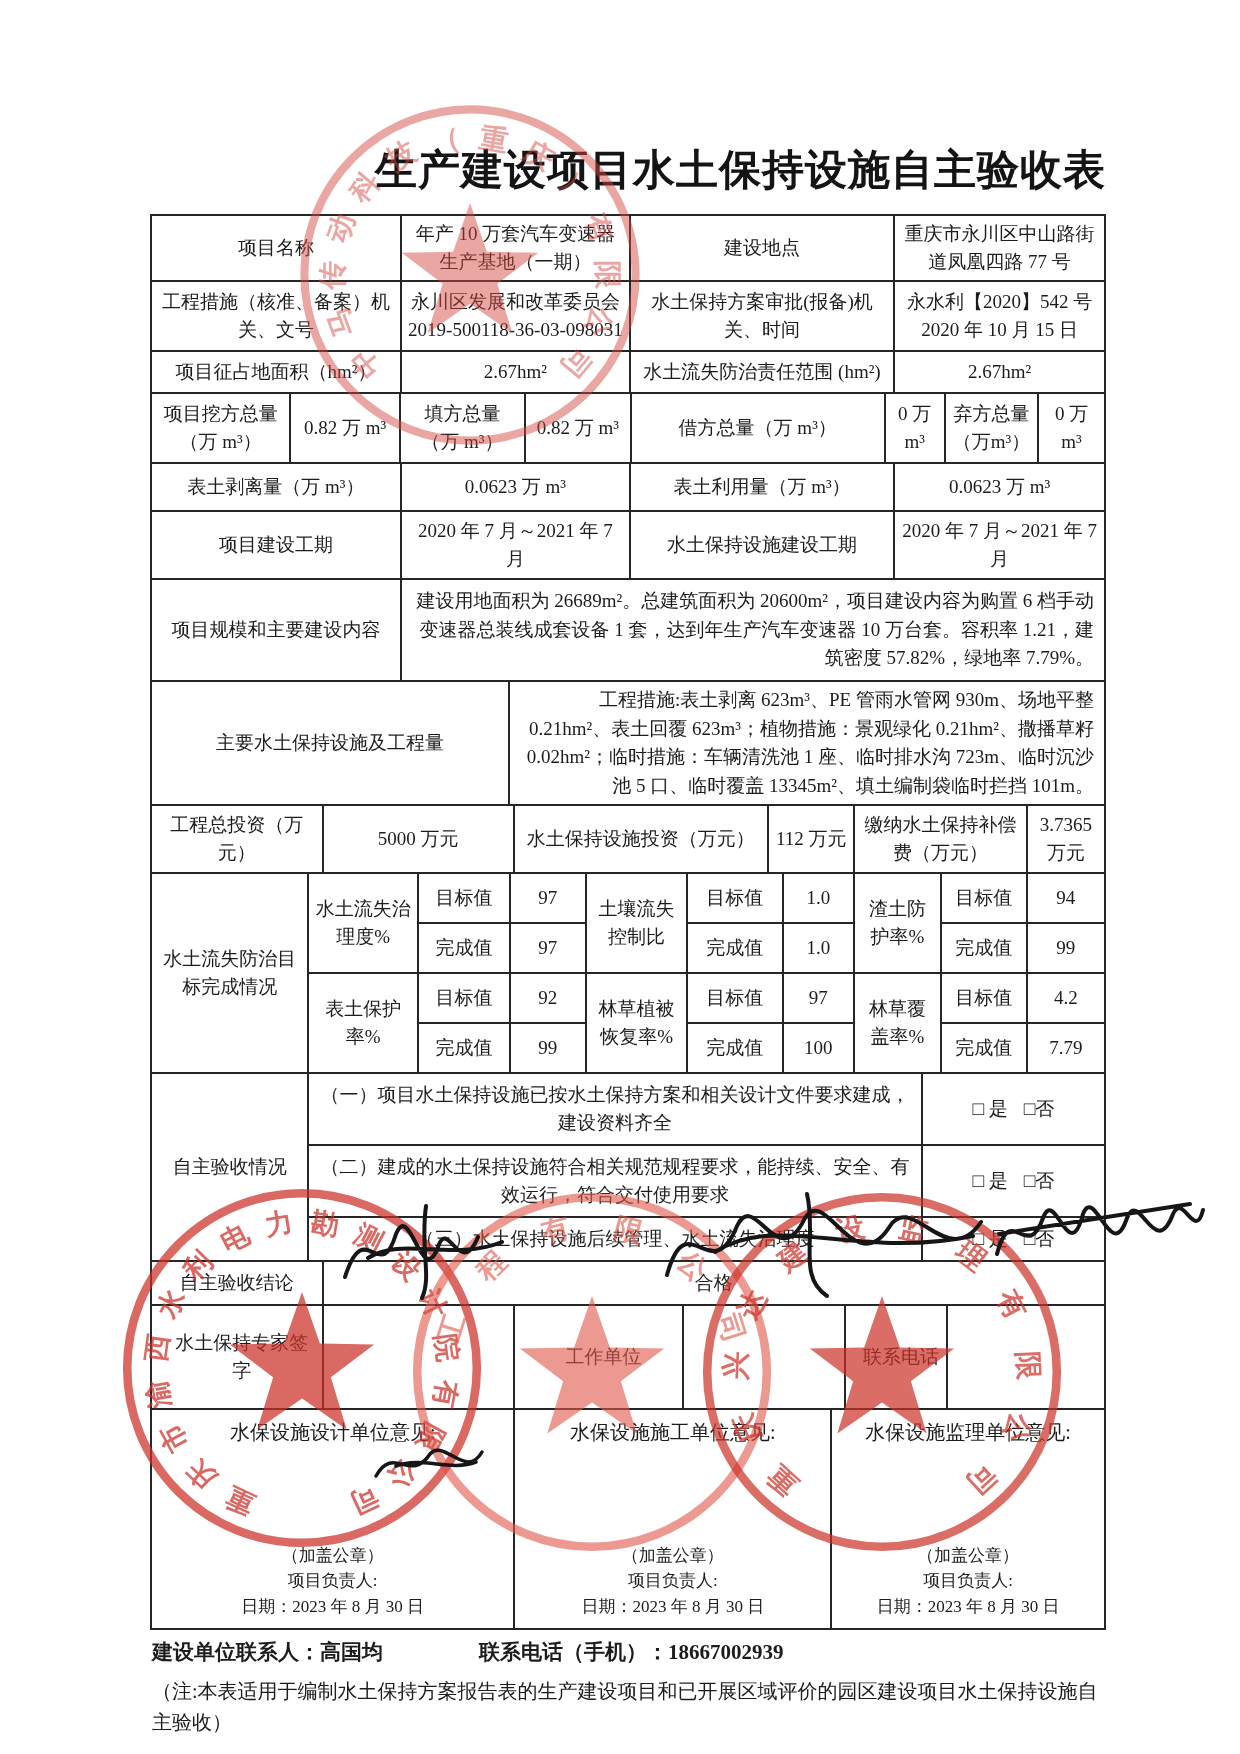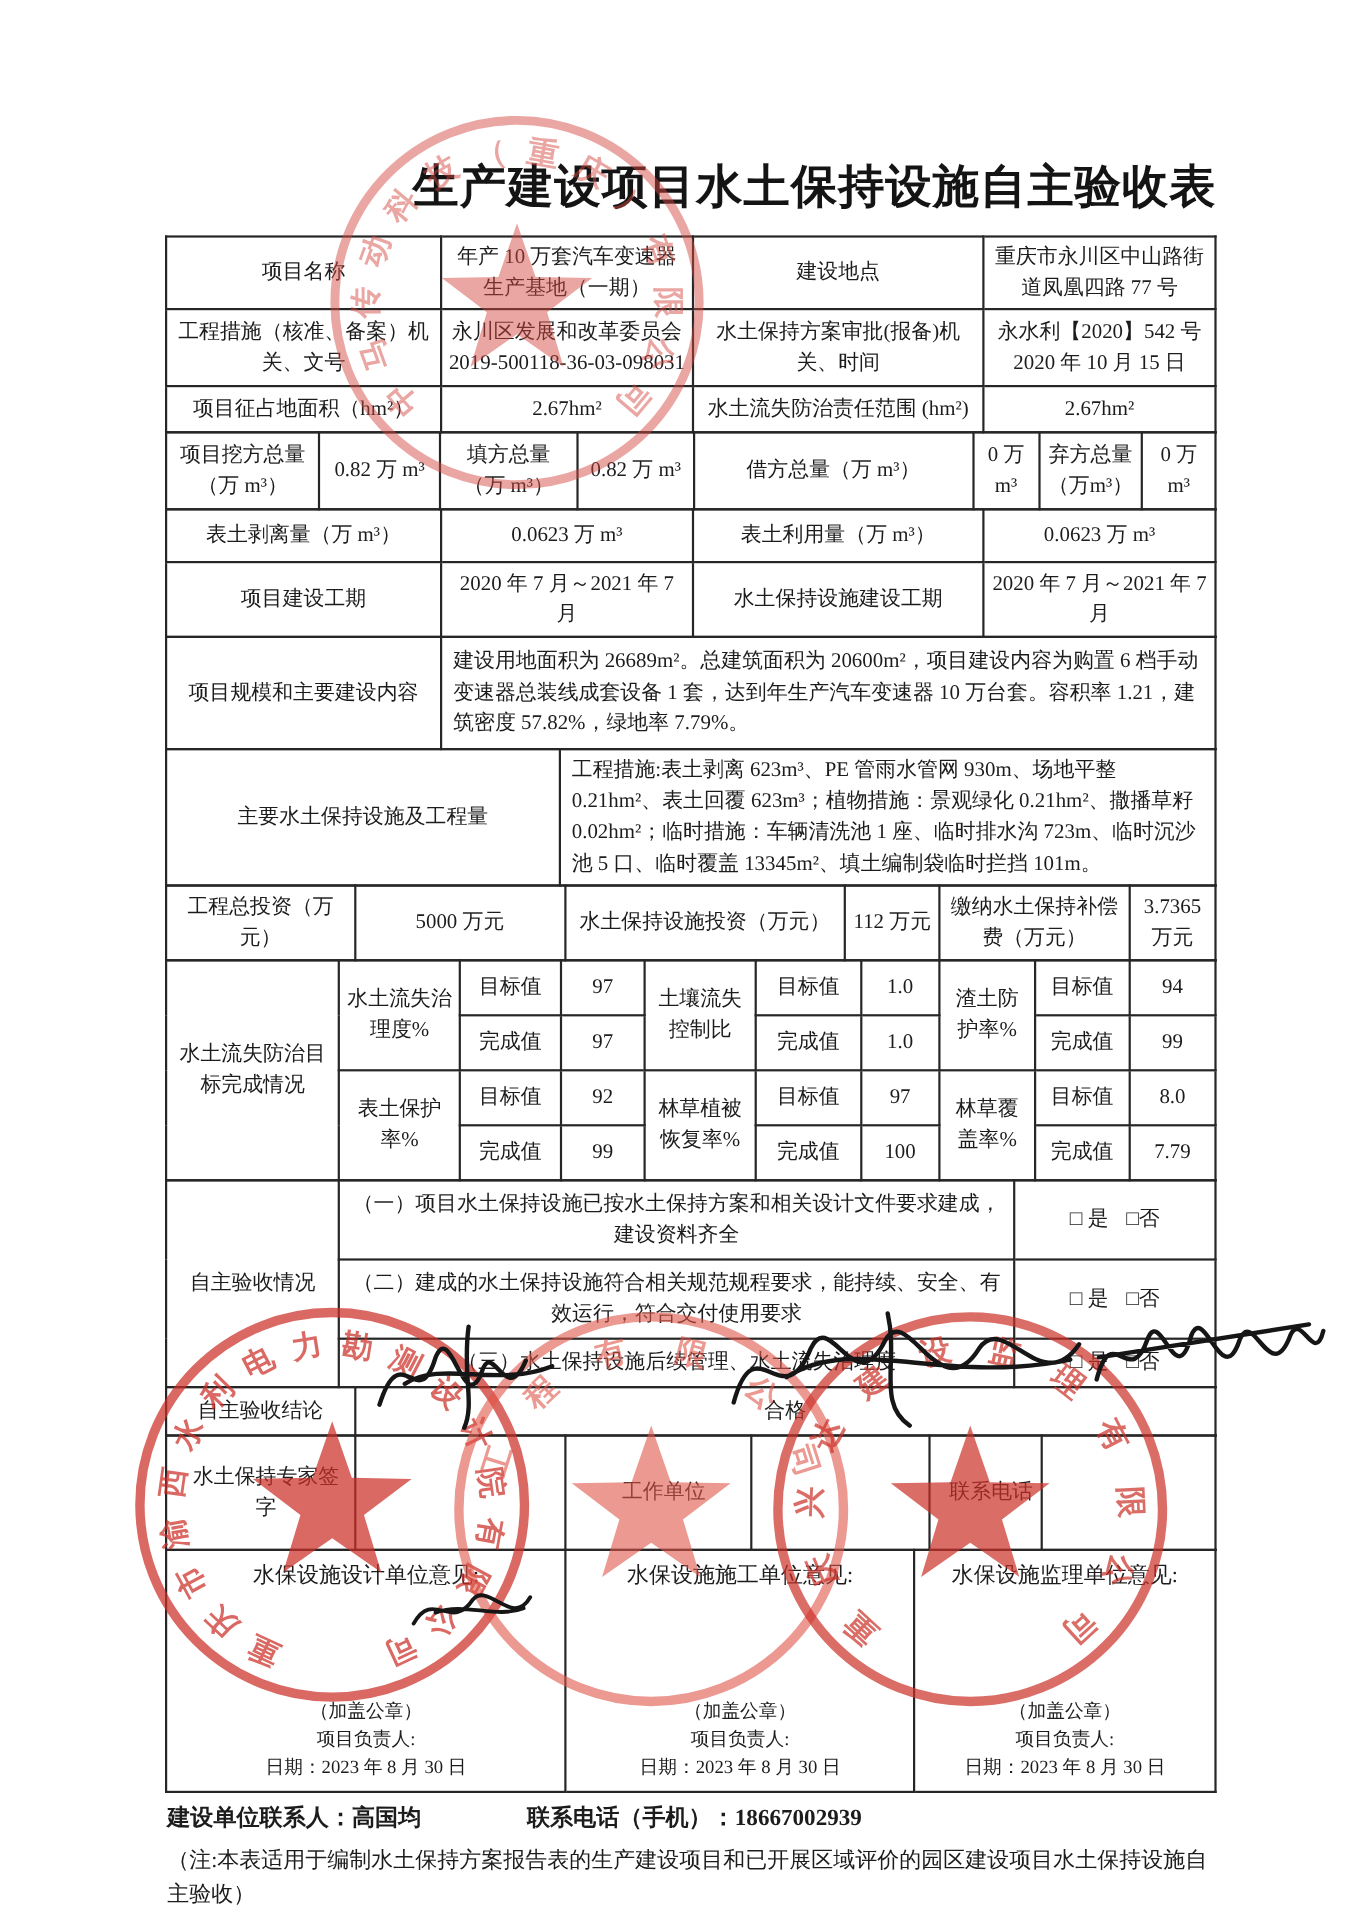--- a/index.html
+++ b/index.html
@@ -14,21 +14,21 @@
     font-size:42px;font-weight:700;text-align:right;margin:0 0 16px 0;letter-spacing:1px;color:#141414;
   }
   .meta-line{display:flex;justify-content:space-between;font-size:21px;font-weight:600;margin:0 2px 6px 2px;}
   table{border-collapse:collapse;width:100%;table-layout:fixed;}
   .stack table{margin-top:-2px;}
   .stack table:first-child{margin-top:0;border-radius:12px;}
   td{
     border:2px solid #262626;text-align:center;vertical-align:middle;
     font-size:19px;line-height:1.5;padding:3px 6px;word-break:break-word;
   }
-  td.txt-left{text-align:left;padding:4px 10px;}
+  td.txt-left{text-align:right;padding:4px 10px;}
   tr.h58 td{height:58px;} tr.h62 td{height:62px;} tr.h34 td{height:34px;}
   tr.h40 td{height:40px;} tr.h60 td{height:60px;} tr.h92 td{height:92px;}
   tr.h112 td{height:112px;} tr.h42 td{height:42px;} tr.h64 td{height:64px;}
   tr.h36 td{height:36px;} tr.h96 td{height:96px;padding-left:16px;} tr.h208 td{height:208px;}
   .two-line div{line-height:1.45;}
   .chk{white-space:nowrap;}
   .chk span{display:inline-block;}
   .chk .gap{width:16px;}
   .opinion-cell{vertical-align:top;}
   .opinion-inner{display:flex;flex-direction:column;height:204px;padding:2px 0 6px 0;}
@@ -218,21 +218,21 @@
       </tr>
       <tr class="h42">
         <td rowspan="2">表土保护率%</td>
         <td>目标值</td>
         <td>92</td>
         <td rowspan="2">林草植被恢复率%</td>
         <td>目标值</td>
         <td>97</td>
         <td rowspan="2">林草覆盖率%</td>
         <td>目标值</td>
-        <td>8.0</td>
+        <td>4.2</td>
       </tr>
       <tr class="h42">
         <td>完成值</td>
         <td>99</td>
         <td>完成值</td>
         <td>100</td>
         <td>完成值</td>
         <td>7.79</td>
       </tr>
     </tbody>

